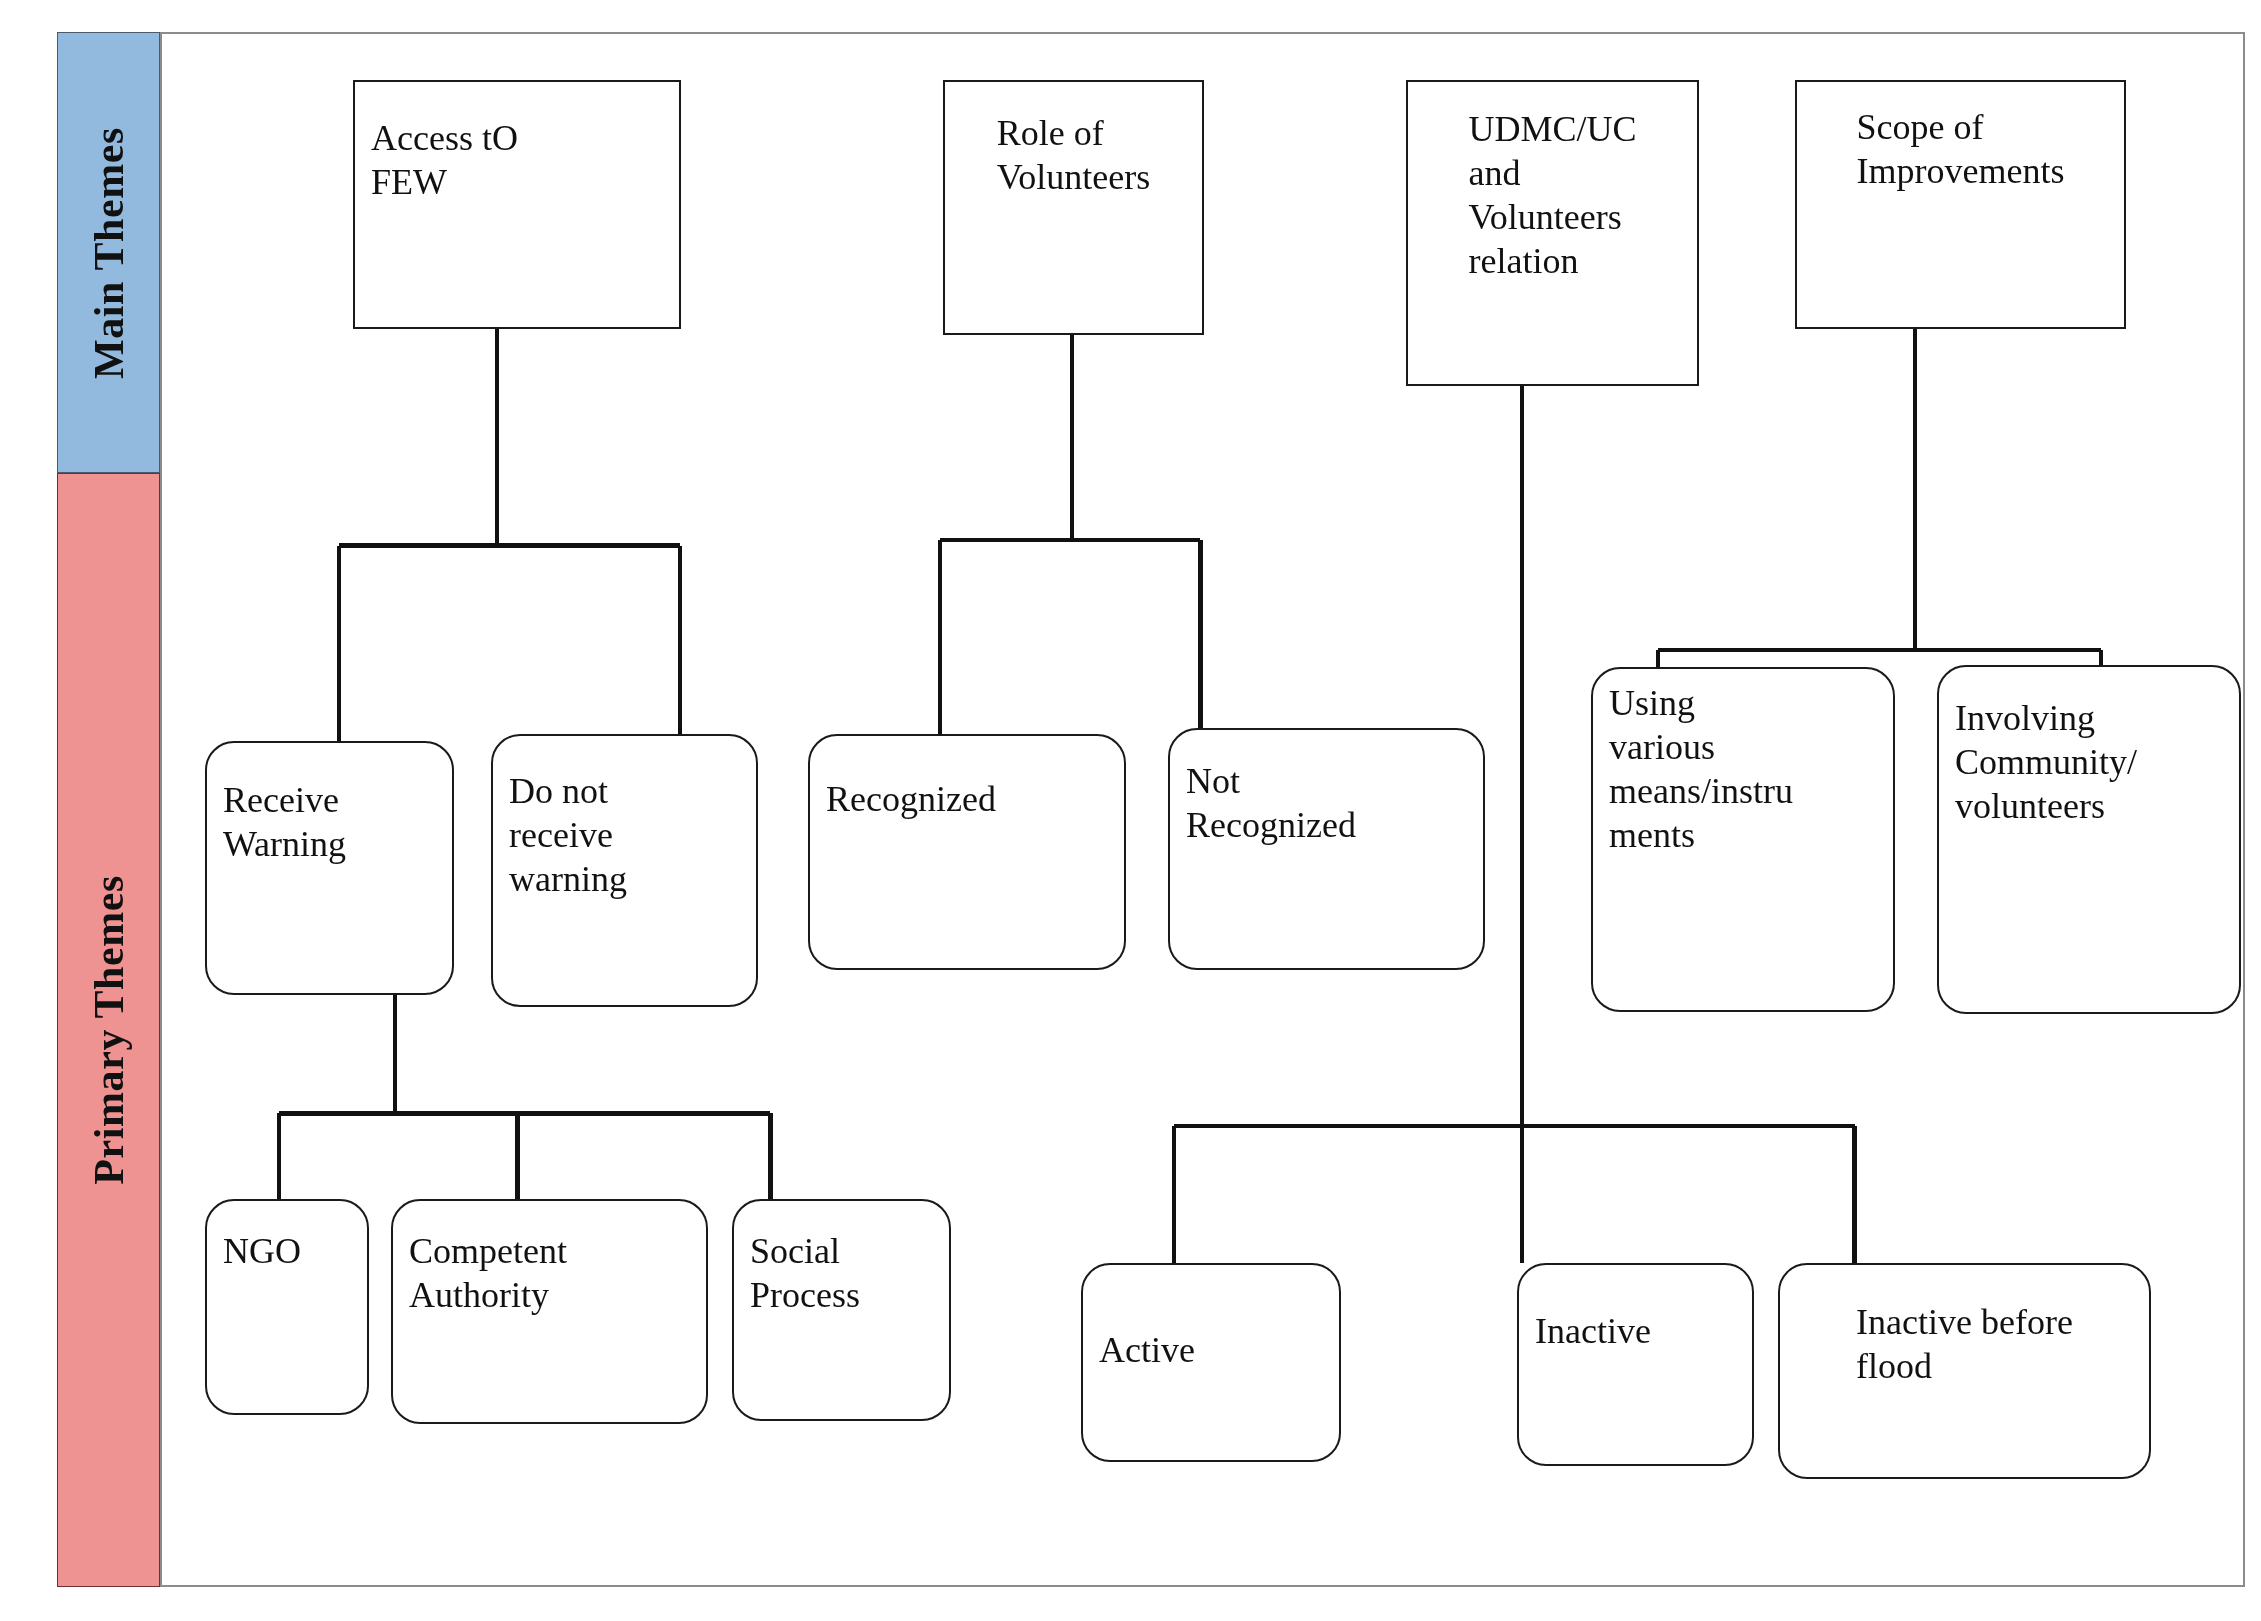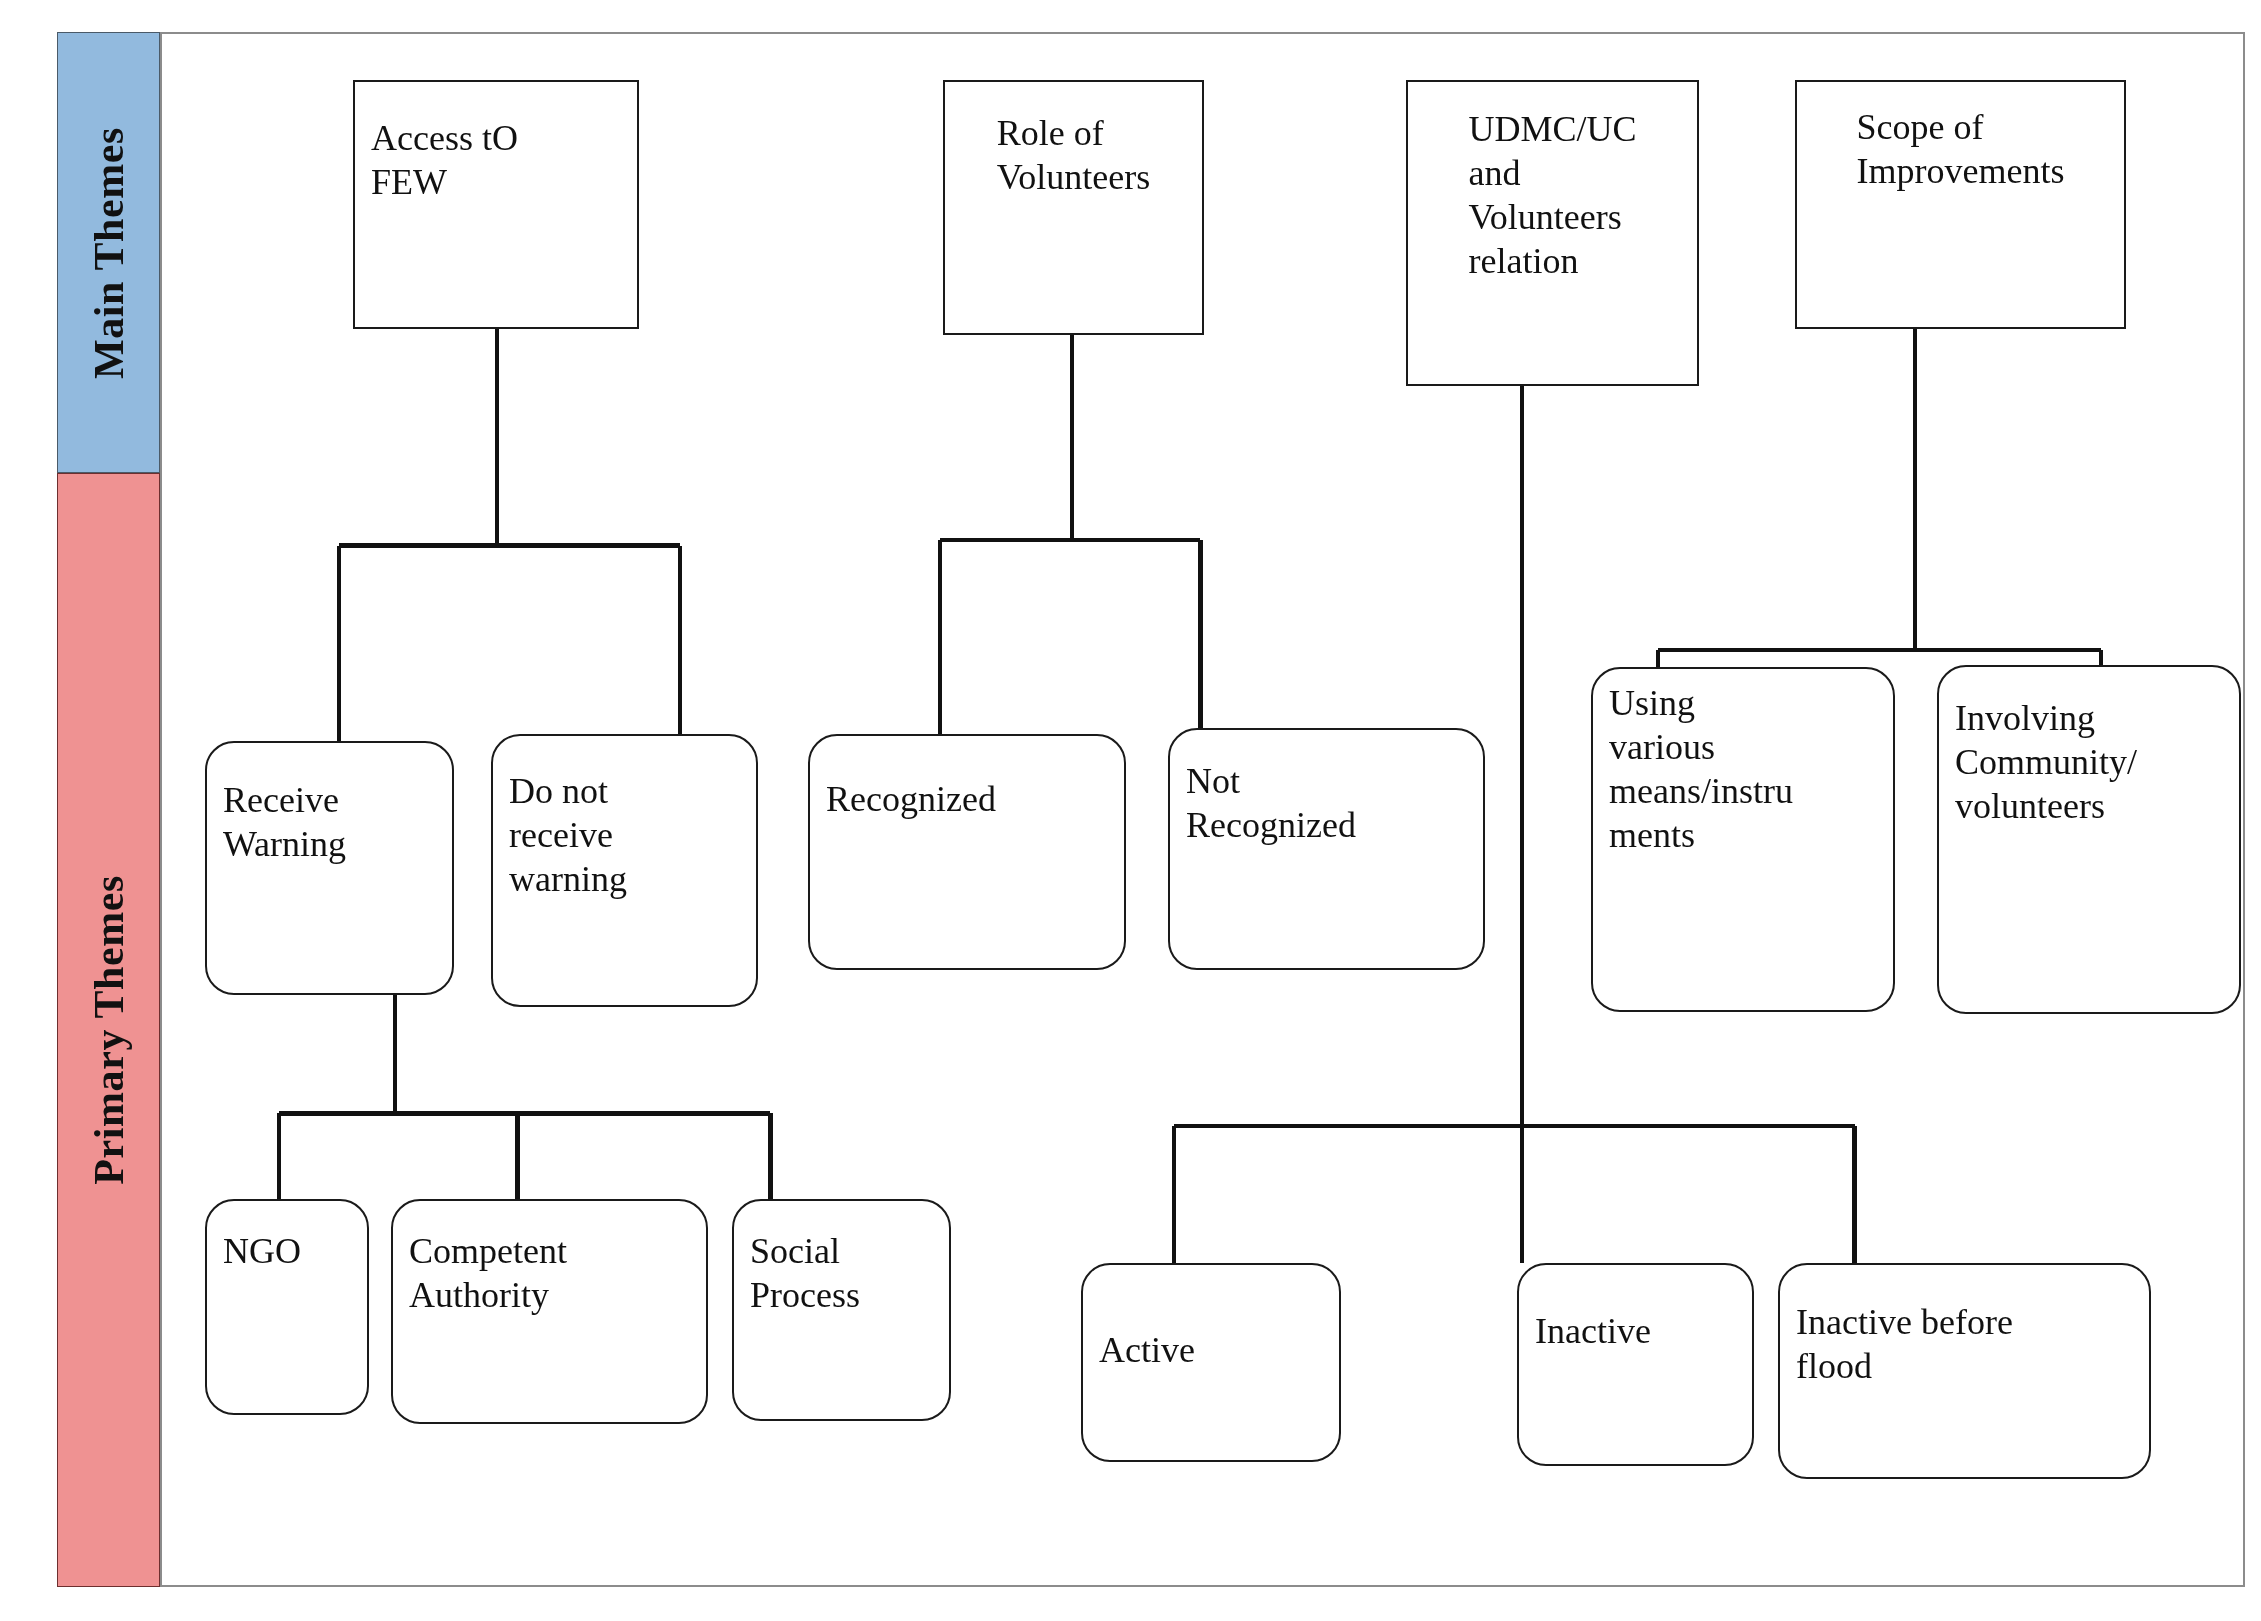--- a/index.html
+++ b/index.html
@@ -83,21 +83,21 @@
       <path d="M 1890 1812 L 1890 2032"></path>
       <path d="M 2985 1812 L 2985 2032"></path>
 
       <path d="M 3082 528 L 3082 1046"></path>
       <path d="M 2668 1046 L 3382 1046"></path>
       <path d="M 2668 1046 L 2668 1074"></path>
       <path d="M 3382 1046 L 3382 1074"></path>
     </g>
   </svg>
 
-  <div class="node lft" style="left:353px;top:80px;width:286px;height:249px;padding-top:35px;">
+  <div class="node lft" style="left:353px;top:80px;width:328px;height:249px;padding-top:35px;">
     <span class="txt">Access tO
 FEW</span>
   </div>
 
   <div class="node ctr" style="left:943px;top:80px;width:261px;height:255px;padding-top:30px;">
     <span class="txt">Role of
 Volunteers</span>
   </div>
 
   <div class="node ctr" style="left:1406px;top:80px;width:293px;height:306px;padding-top:26px;padding-left:16px;">
@@ -160,19 +160,19 @@
   </div>
 
   <div class="node rounded lft" style="left:1081px;top:1263px;width:260px;height:199px;padding-top:64px;">
     <span class="txt">Active</span>
   </div>
 
   <div class="node rounded lft" style="left:1517px;top:1263px;width:237px;height:203px;padding-top:45px;">
     <span class="txt">Inactive</span>
   </div>
 
-  <div class="node rounded lft" style="left:1778px;top:1263px;width:373px;height:216px;padding-top:36px;">
+  <div class="node rounded lft" style="left:1778px;top:1263px;width:373px;height:216px;padding-top:36px;align-items:center;">
     <span class="txt">Inactive before
 flood</span>
   </div>
 
 </div>
 
 
 </body></html>

